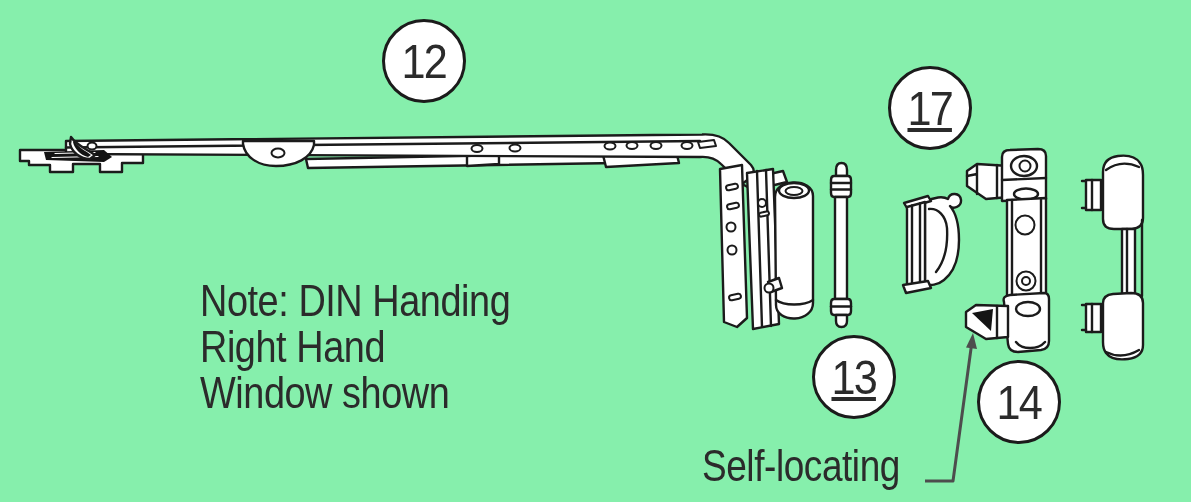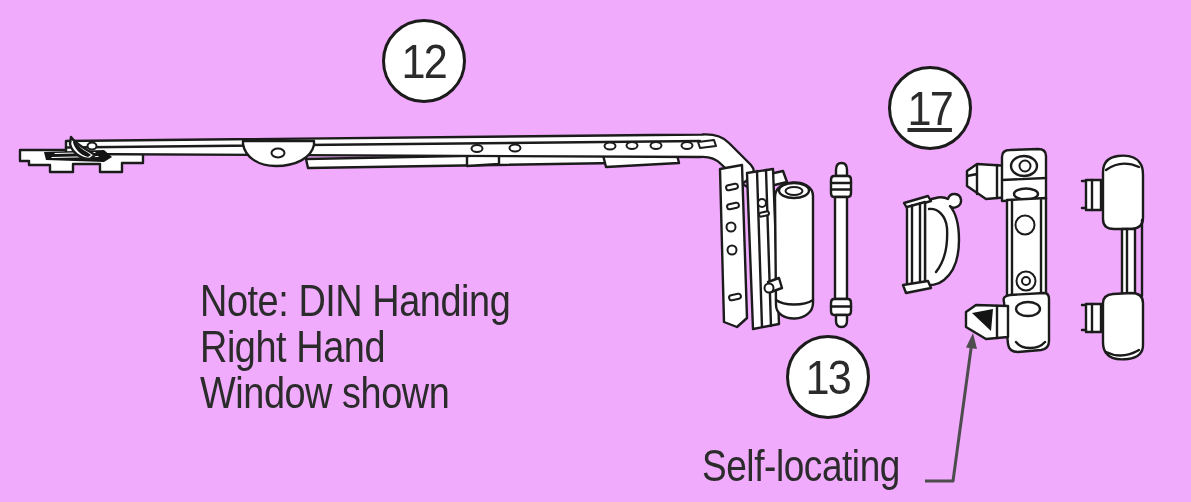--- a/index.html
+++ b/index.html
@@ -1,17 +1,17 @@
 <!DOCTYPE html>
 <html><head>
 <meta charset="utf-8">
 <style>
   html,body{margin:0;padding:0;background:#fff;}
   .stage{
-    position:relative;width:1191px;height:502px;background:#f0abfc;
+    position:relative;width:1191px;height:502px;background:#86efac;
     overflow:hidden;font-family:"Liberation Sans",sans-serif;
   }
   .stage svg{position:absolute;left:0;top:0;}
   
   .ln{fill:none;stroke:#1b1b1b;stroke-width:2.4;stroke-linejoin:round;stroke-linecap:round;}
   .fw{fill:#ffffff;stroke:#1b1b1b;stroke-width:2.4;stroke-linejoin:round;}
   .fwt{fill:#ffffff;stroke:#1b1b1b;stroke-width:2;stroke-linejoin:round;}
   .blk{fill:#141414;stroke:none;}
   .arrowln{fill:none;stroke:#4d4d4d;stroke-width:3;stroke-linejoin:round;stroke-linecap:butt;}
   .arrowhd{fill:#4d4d4d;stroke:none;}
@@ -160,22 +160,25 @@
       <polygon class="arrowhd" points="973,333 977,349 966,347.5"></polygon>
     </g>
   </svg>
 
   <div class="callout" style="left:382px;top:19px;">
     <span class="num">12</span>
   </div>
   <div class="callout" style="left:888px;top:66px;text-decoration:underline;">
     <span class="num">17</span>
   </div>
-  <div class="callout" style="left:786px;top:335px;">
+  <div class="callout" style="left:812px;top:335px;text-decoration:underline;">
     <span class="num">13</span>
+  </div>
+  <div class="callout" style="left:977px;top:360px;">
+    <span class="num">14</span>
   </div>
 
   <div class="note-block">
     <div>Note: DIN Handing</div>
     <div>Right Hand</div>
     <div>Window shown</div>
   </div>
 
   <div class="self-locating">Self-locating</div>
 

